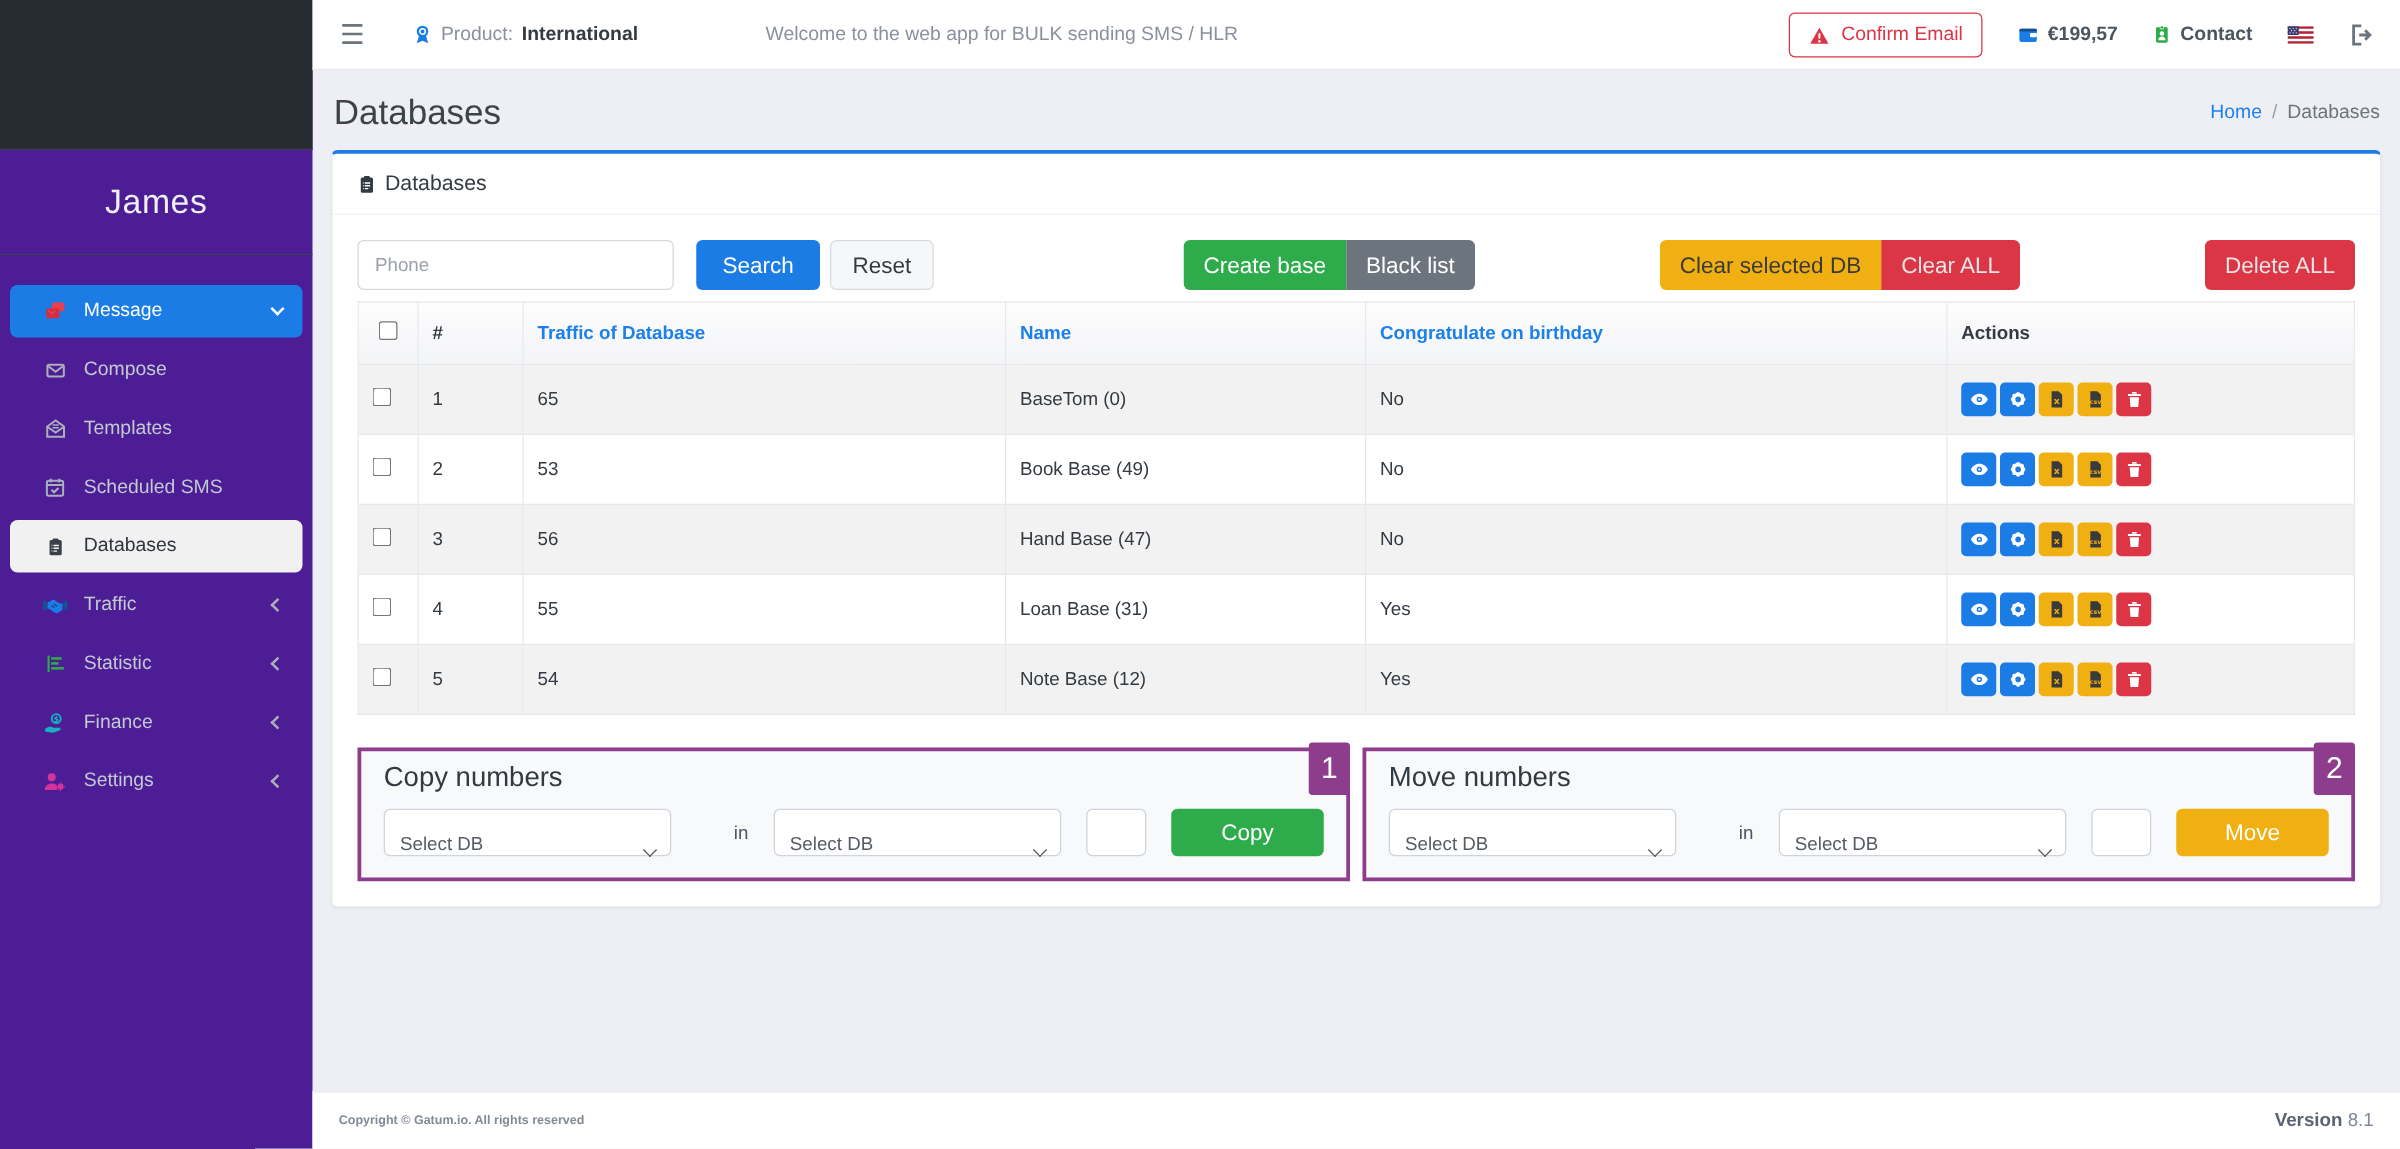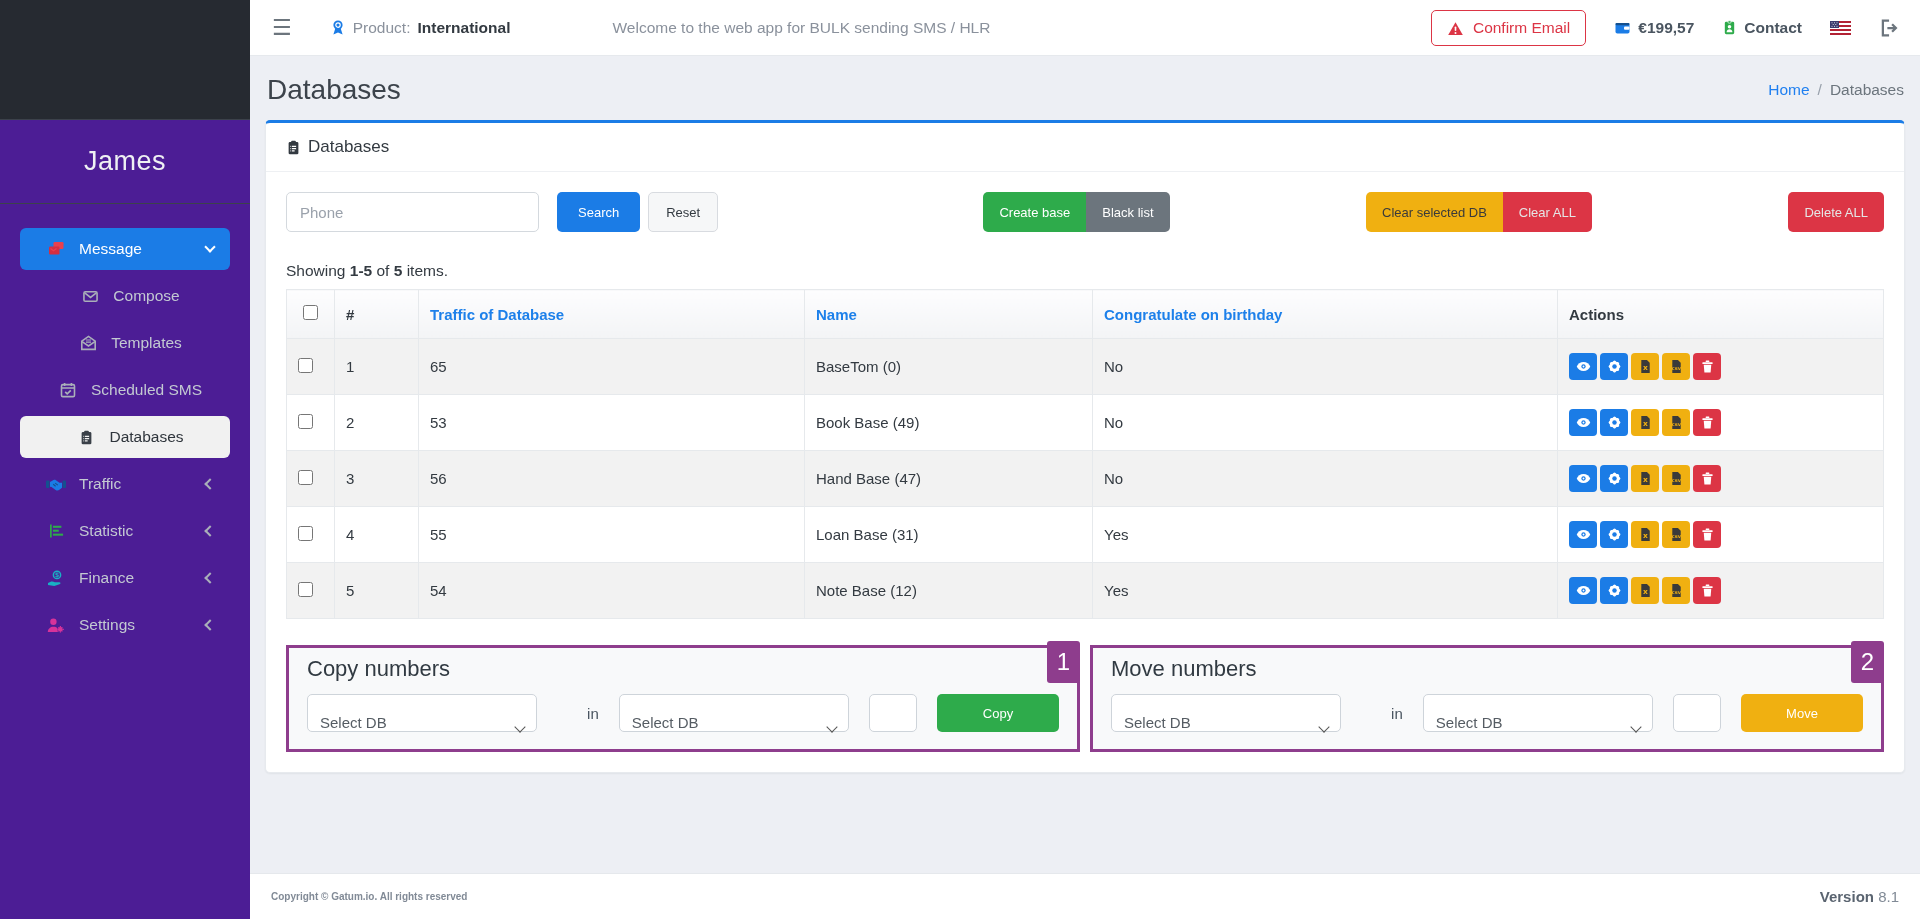--- a/index.html
+++ b/index.html
@@ -6,22 +6,22 @@
   html,body { width:1920px; height:919px; overflow:hidden; }
   body { font-family:"Liberation Sans","DejaVu Sans",sans-serif; display:flex; background:#edeff4; color:#333a41; }
 
   
   .sidebar { width:250px; min-width:250px; height:919px; background:#4c1d95; display:flex; flex-direction:column; }
   .sb-top { height:120px; background:#262a31; border-bottom:1px solid #3c424b; }
   .sb-brand { height:84px; display:flex; align-items:center; justify-content:center;
               color:#eef0f3; font-size:27px; font-weight:500; letter-spacing:.5px;
               border-bottom:1px solid #3c424b; }
   .sb-menu { padding-top:24px; display:flex; flex-direction:column; gap:5px; }
-  .sb-item { height:42px; margin:0 20px; border-radius:6px; display:flex; align-items:center;
-             padding:0 16px 0 26px; color:#c3c9d2; font-size:15.5px; cursor:pointer;justify-content:center; }
+  .sb-item { height:42px; margin:0 8px; border-radius:6px; display:flex; align-items:center;
+             padding:0 16px 0 26px; color:#c3c9d2; font-size:15.5px; cursor:pointer; }
   .sb-item .sb-icon { width:20px; height:18px; margin-right:13px; display:flex; align-items:center; justify-content:center; }
   .sb-item.active { background:#1b7ce6; color:#ffffff; }
   .sb-item.current { background:#f1f1f1; color:#2f353c; }
   .chev { width:8px; height:8px; border-right:2px solid currentColor; border-bottom:2px solid currentColor; margin-left:auto; }
   .chev.down { transform:rotate(45deg); margin-top:-4px; }
   .chev.left { transform:rotate(135deg); color:#aab0b9; }
   .sb-item.active .chev { color:#fff; }
 
   
   .main { flex:1; display:flex; flex-direction:column; height:919px; }
@@ -46,21 +46,21 @@
   .card { margin:0 15px; background:#fff; border:1px solid #e7eaee; border-top:3px solid #1b7ce6;
           border-radius:5px; box-shadow:0 1px 2px rgba(20,30,40,.06); }
   .card-header { display:flex; align-items:center; gap:7px; padding:14px 20px; font-size:17px; color:#333a41;
                  border-bottom:1px solid #eef0f3; }
   .card-body { padding:20px; }
 
   .controls { display:flex; align-items:center; }
   .phone-input { width:253px; height:40px; border:1px solid #d4d9de; border-radius:5px; padding:0 13px;
                  font-size:15px; color:#333; font-family:inherit; }
   .phone-input::placeholder { color:#9aa1ab; }
-  .btn { height:40px; border:none; border-radius:5px; font-size:13px; font-family:inherit; padding:0 16px; cursor:pointer; }
+  .btn { height:40px; border:none; border-radius:5px; font-size:18px; font-family:inherit; padding:0 16px; cursor:pointer; }
   .btn-search { background:#1b7ce6; color:#fff; margin-left:18px; padding:0 21px; }
   .btn-reset  { background:#f6f7f8; color:#333a41; border:1px solid #d8dbe0; margin-left:8px; padding:0 17px; }
   .btn-group { display:flex; }
   .btn-group .btn { border-radius:0; }
   .btn-group .btn:first-child { border-radius:5px 0 0 5px; }
   .btn-group .btn:last-child  { border-radius:0 5px 5px 0; }
   .btn-green  { background:#2eab4b; color:#fff; }
   .btn-gray   { background:#6c757d; color:#fff; }
   .btn-yellow { background:#f0b011; color:#3a3a3a; }
   .btn-red    { background:#dc3545; color:#e5e5e5; }
@@ -359,21 +359,20 @@
           </div>
           <span class="sp2"></span>
           <div class="btn-group">
             <button class="btn btn-yellow">Clear selected DB</button>
             <button class="btn btn-red">Clear ALL</button>
           </div>
           <span class="sp3"></span>
           <button class="btn btn-red">Delete ALL</button>
         </div>
 
-        <p class="summary"><span>Showing </span><b>1-5</b><span> of </span><b>5</b><span> items.</span></p>
 
         <table class="db">
           <thead>
             <tr>
               <th class="col-cb cb-cell"><input type="checkbox" style=""></th>
               <th class="plain col-num">#</th>
               <th class="link col-db">Traffic of Database</th>
               <th class="link col-name">Name</th>
               <th class="link col-bday">Congratulate on birthday</th>
               <th class="plain">Actions</th>

